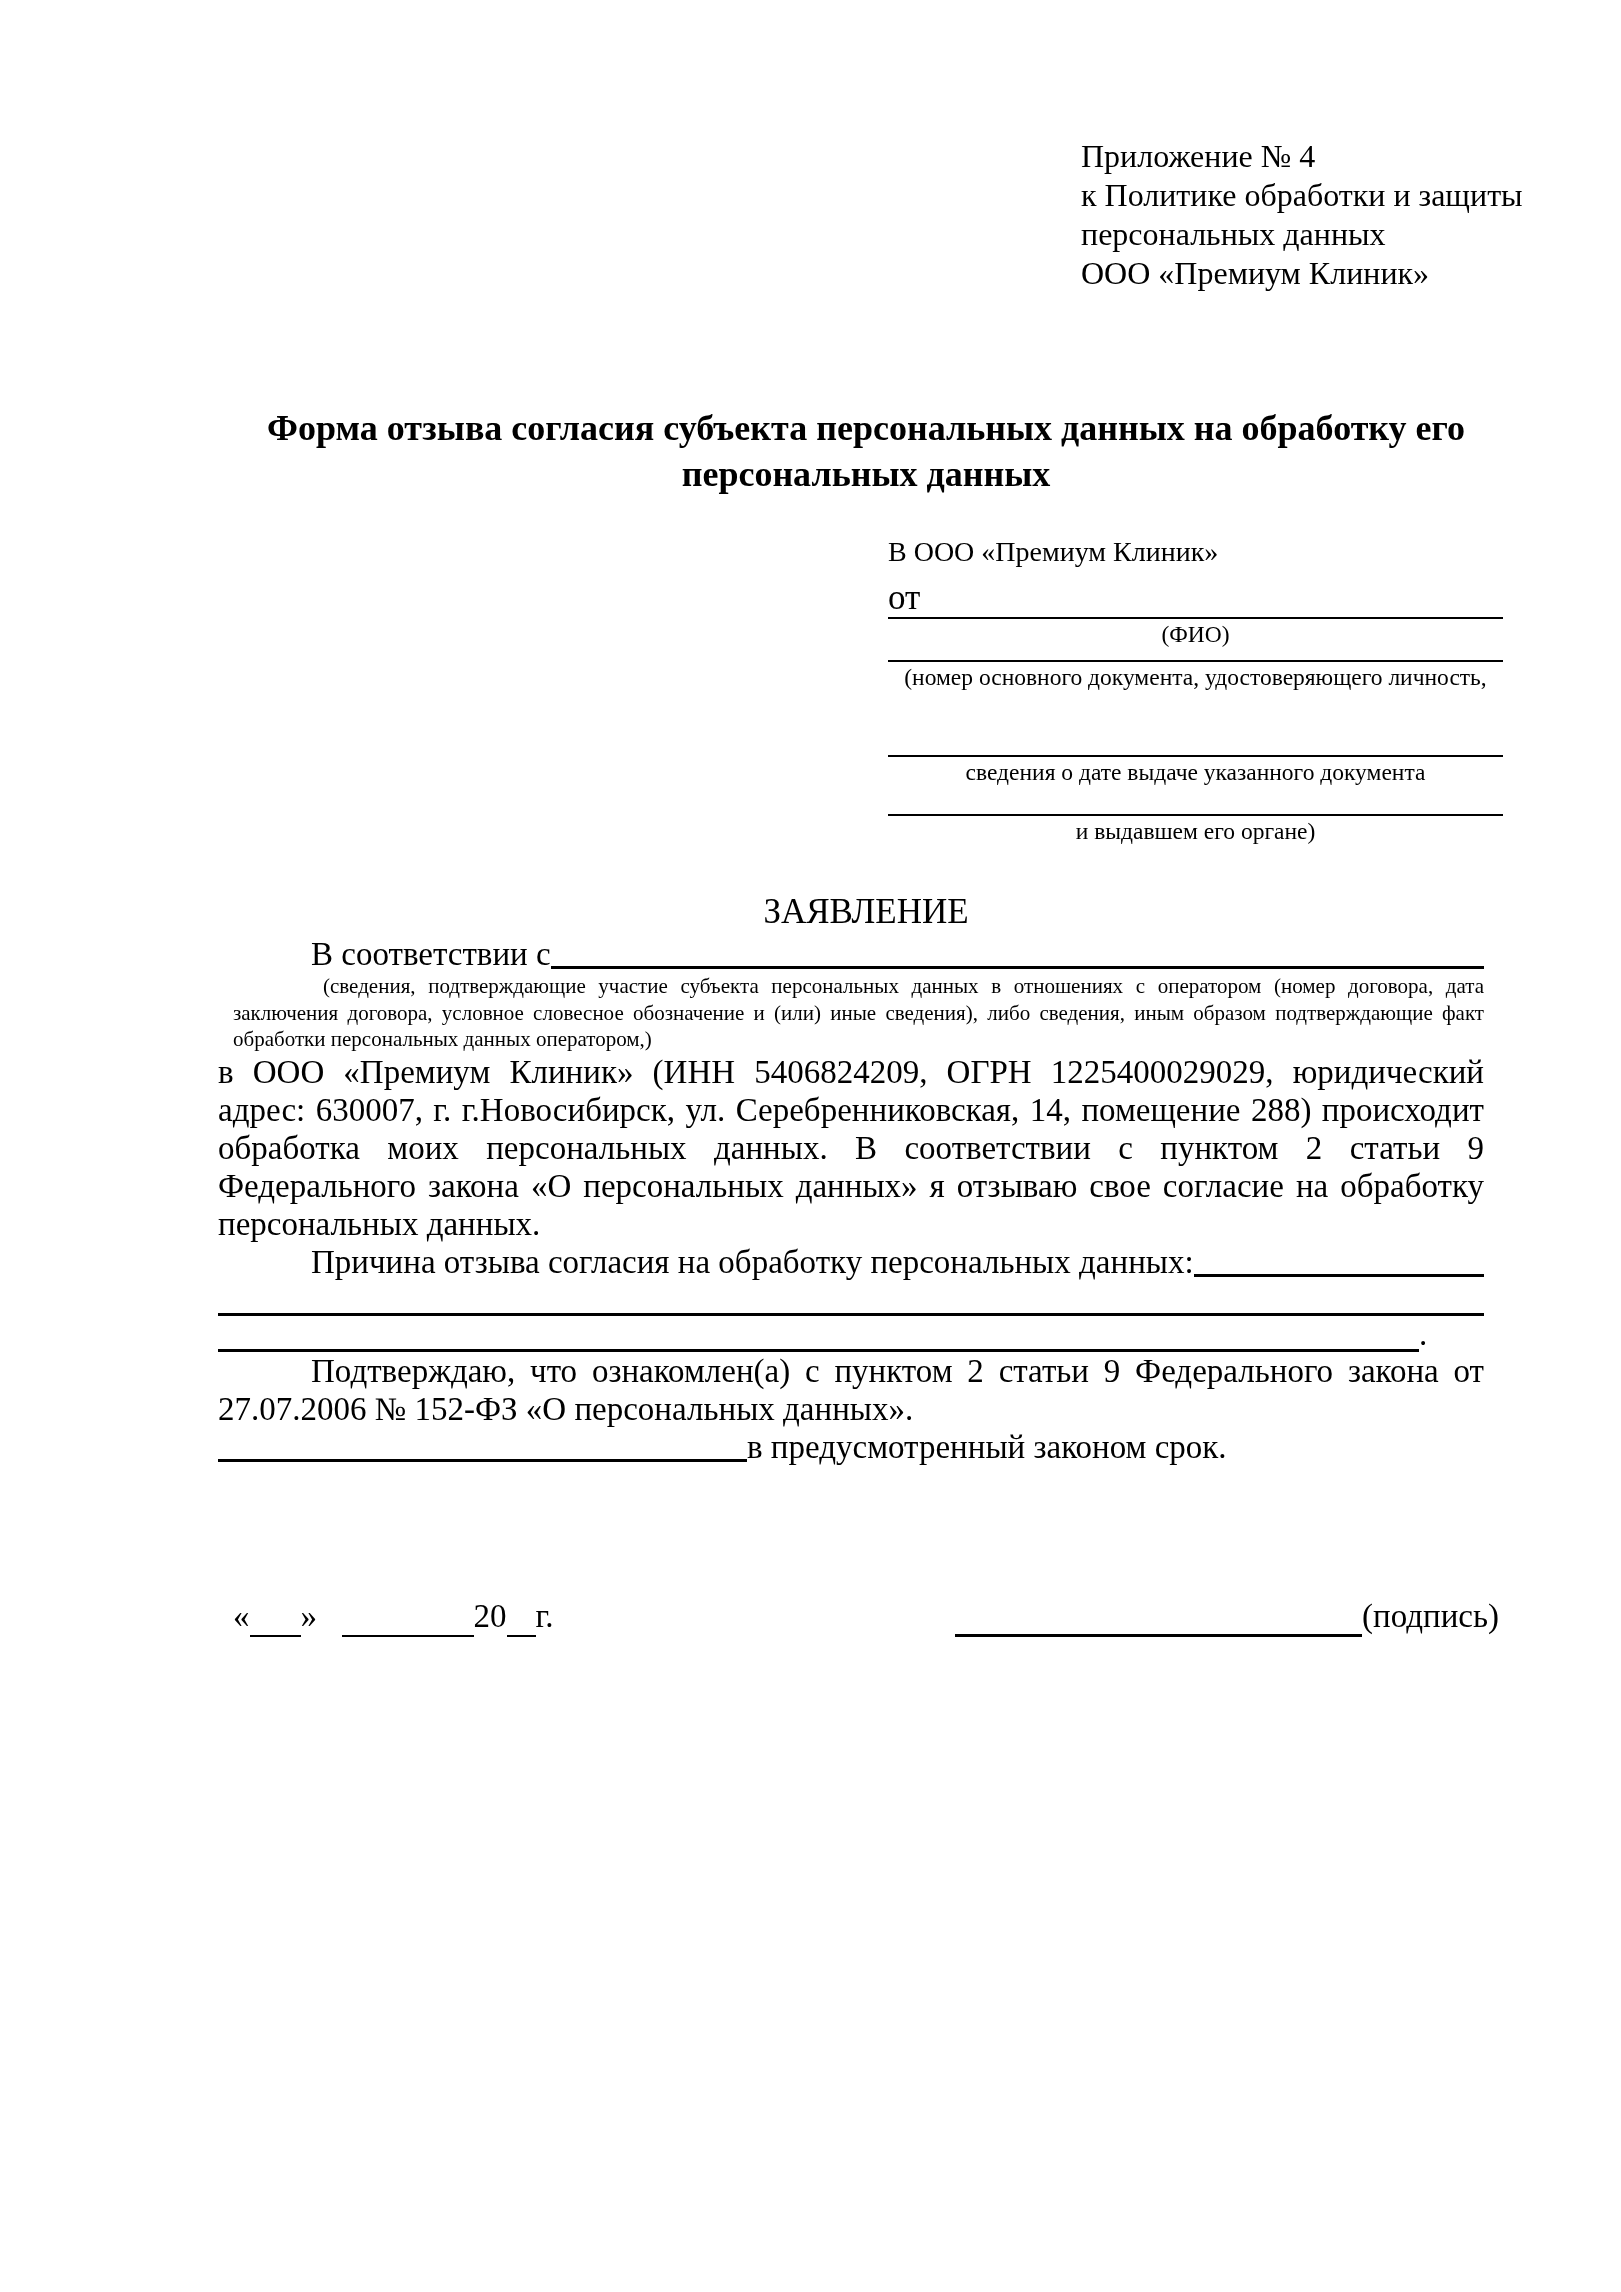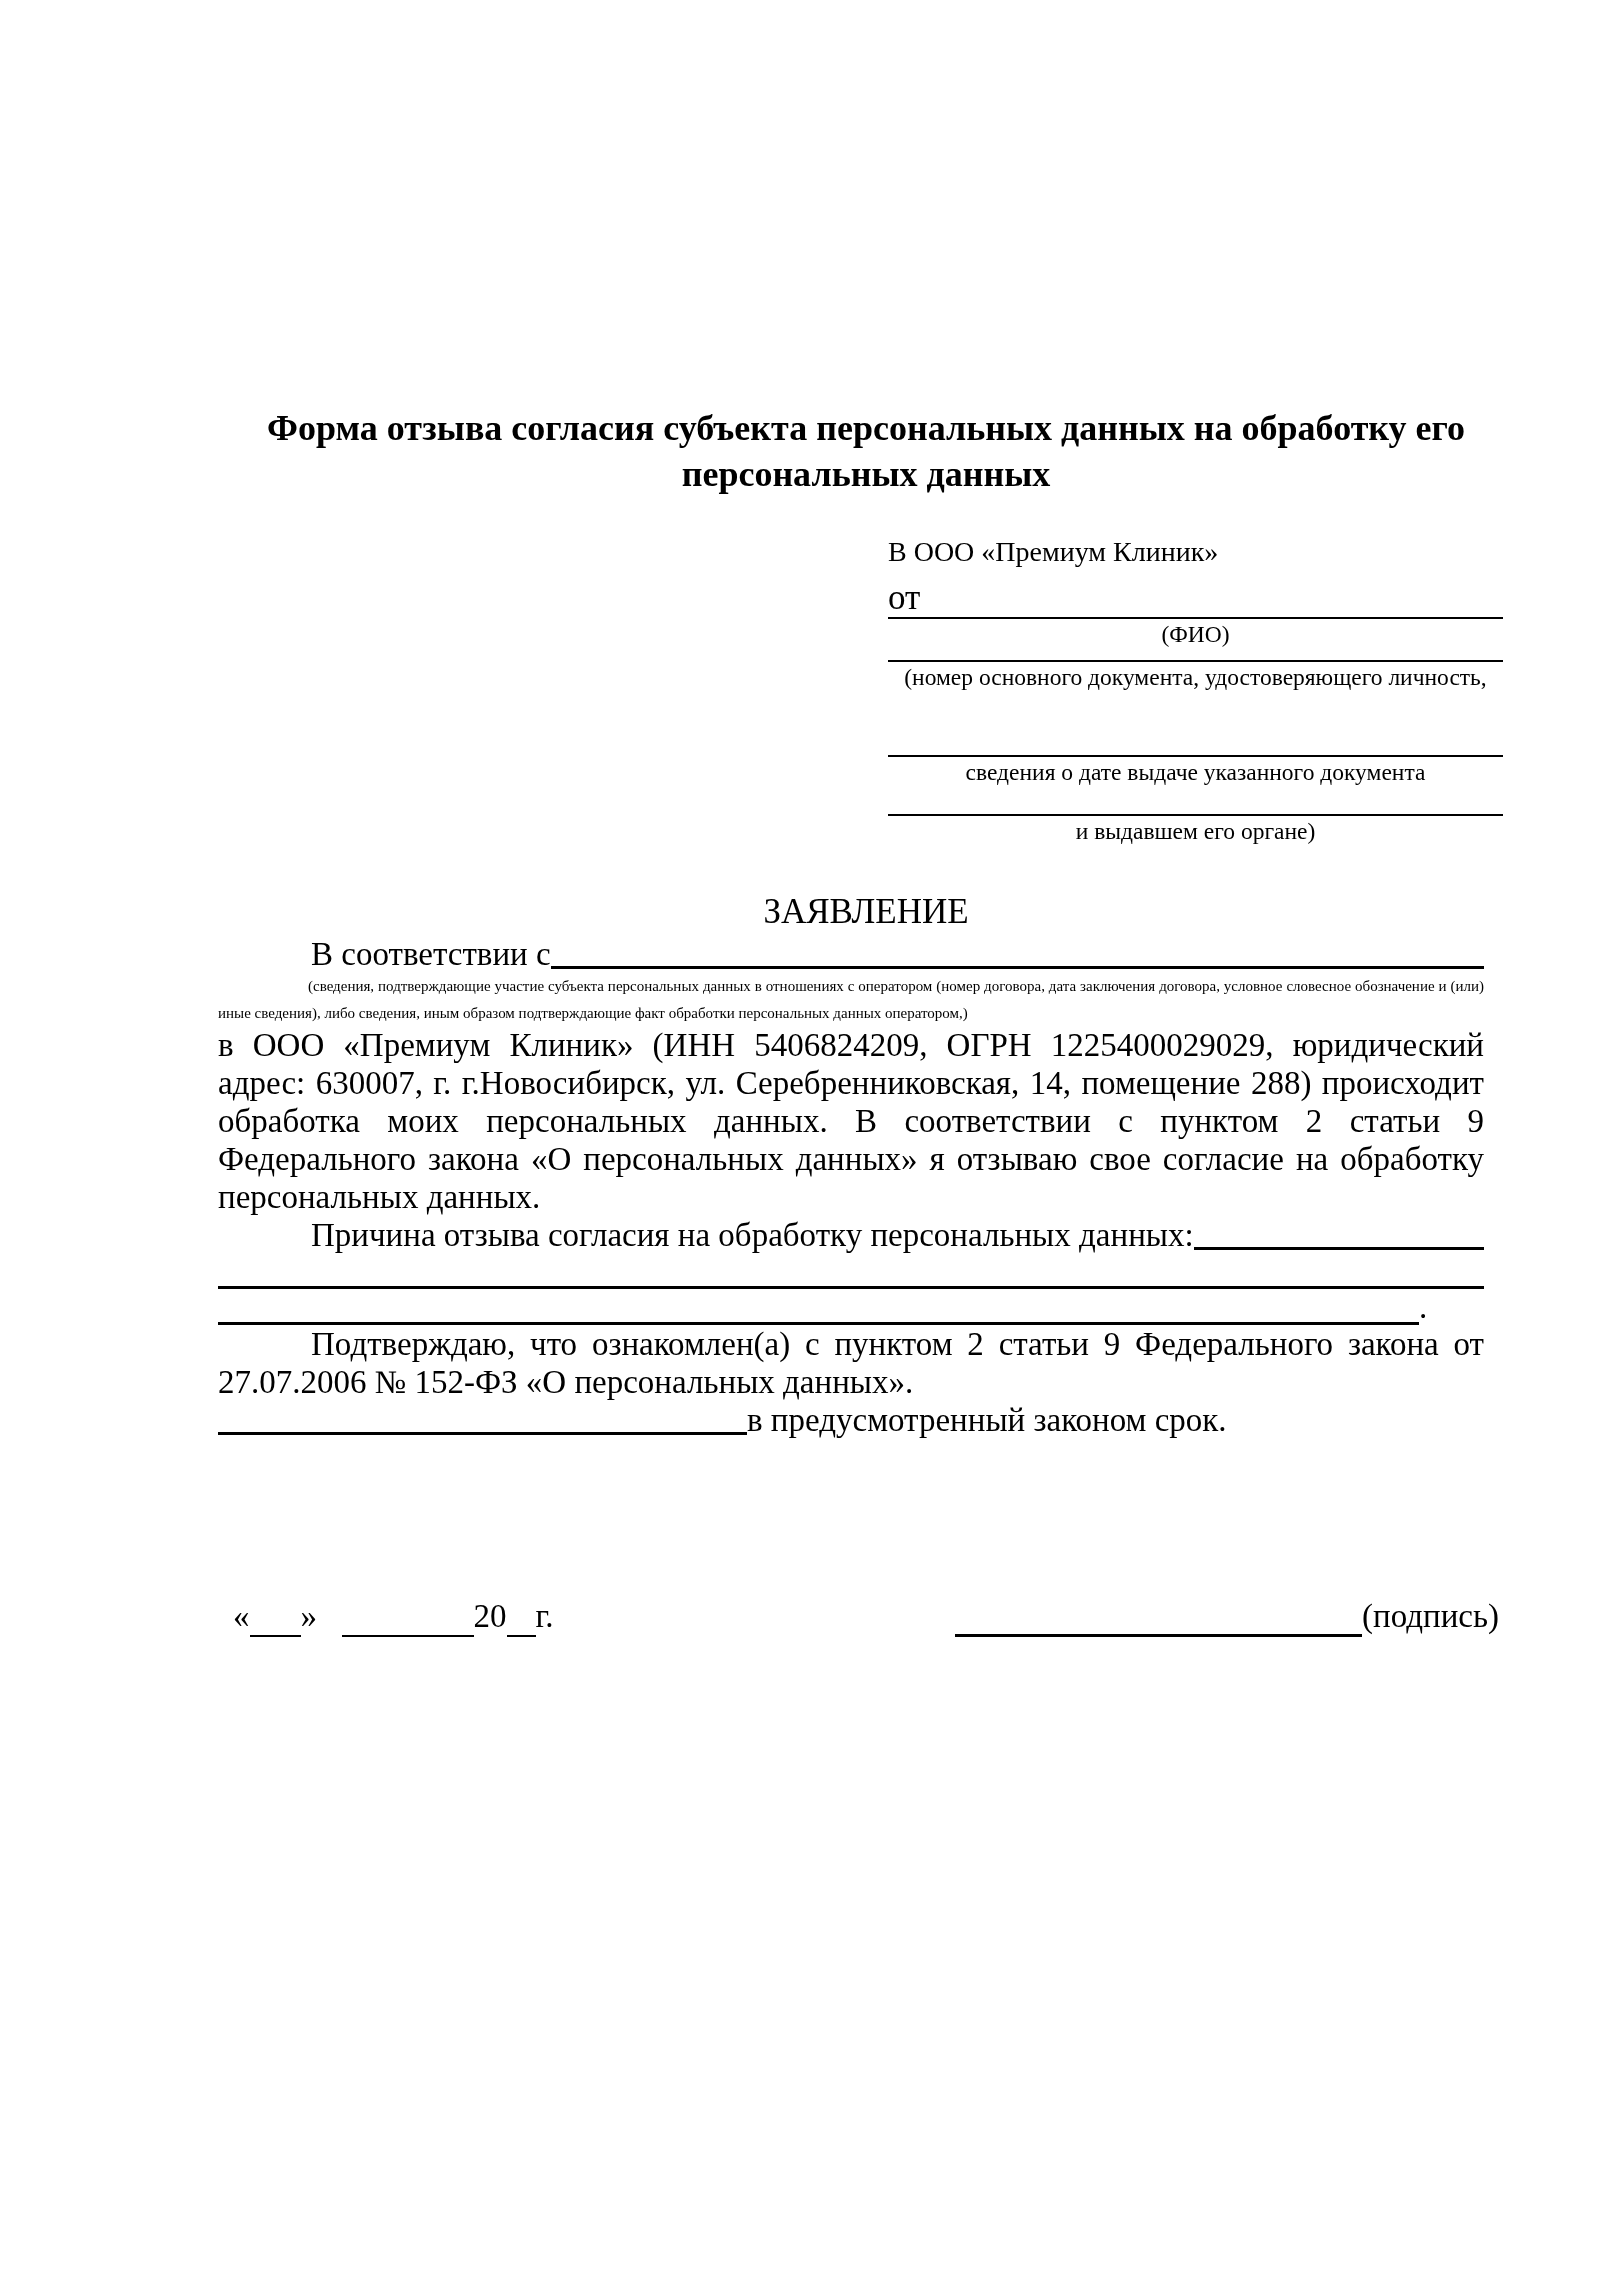--- a/index.html
+++ b/index.html
@@ -49,22 +49,22 @@
     font-size:33px; line-height:38px;
   }
   .row-flex { display:flex; }
   .first-indent { padding-left:93px; white-space:nowrap; }
   .fill {
     flex:1 1 auto;
     border-bottom:3.9px solid #000;
     margin-bottom:3.9px;
   }
   .note {
-    font-size:15px; line-height:26.5px;
-    text-align:justify; text-indent:90px;
+    font-size:21px; line-height:26.5px;
+    text-align:justify; text-indent:90px;margin-left:15px;
   }
   .para { text-align:justify; }
   .para-indent { text-align:justify; text-indent:93px; }
   .ruleA { height:32px; border-bottom:3.9px solid #000; }
   .rowB { display:flex; align-items:flex-end; height:36px; }
   .bl2 { width:1201px; border-bottom:3.9px solid #000; height:32px; }
   .periodB { line-height:35px; }
   .reply-first { text-align:justify; text-align-last:justify; text-indent:93px; }
   .bl-addr {
     flex:0 0 auto; width:529px;
@@ -87,20 +87,26 @@
   .gap      { display:inline-block; width:24.5px; }
   .bl-month { width:132px; }
   .bl-year  { width:29px; }
   .bl-sign  { width:407px; border-bottom-width:3.9px; }
 </style>
 </head>
 <body>
 
 <div class="page">
 
+  <div class="appendix">
+    <div>Приложение № 4</div>
+    <div>к Политике обработки и защиты</div>
+    <div>персональных данных</div>
+    <div>ООО «Премиум Клиник»</div>
+  </div>
 
   <div class="title">Форма отзыва согласия субъекта персональных данных на обработку его персональных данных</div>
 
   <div class="addr-to">В ООО «Премиум Клиник»</div>
   <div class="addr-from">от</div>
 
   <div class="ffield f1">
     <div class="fcap">(ФИО)</div>
   </div>
   <div class="ffield f2">

